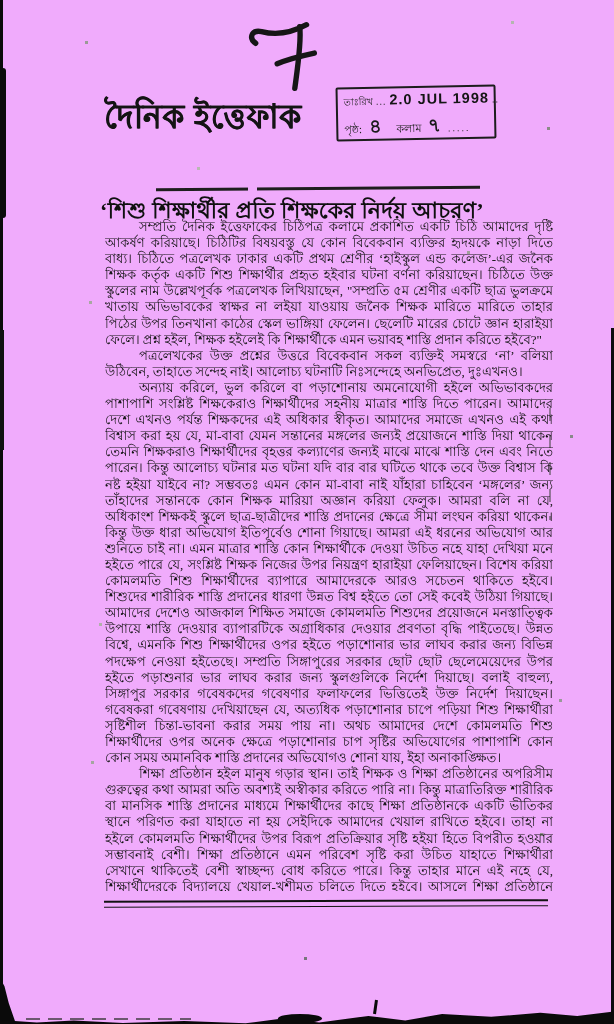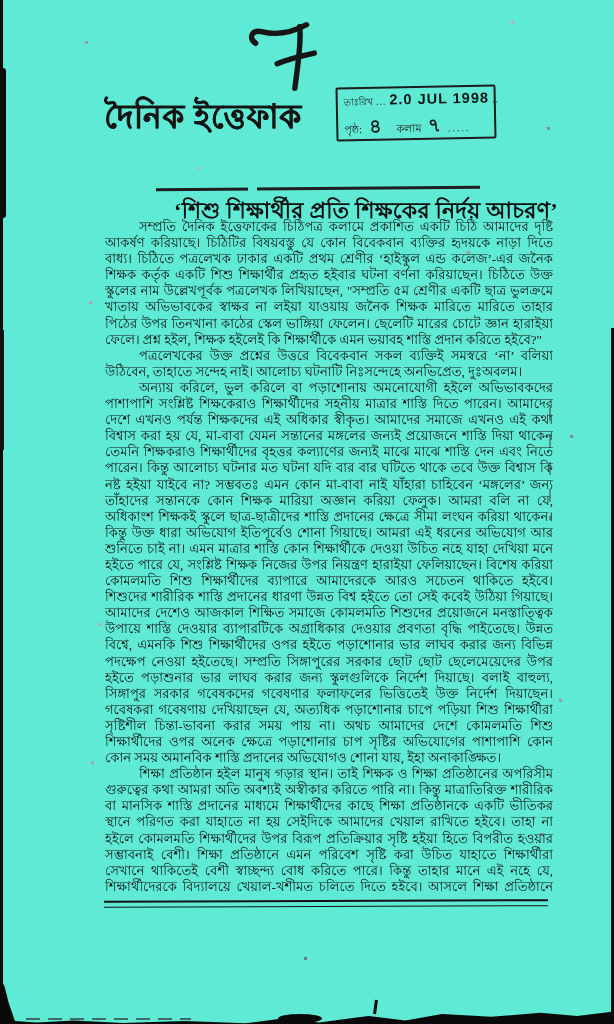--- a/index.html
+++ b/index.html
@@ -1,18 +1,18 @@
 <!DOCTYPE html>
 <html><head>
 <meta charset="utf-8">
 <style>
   html,body{margin:0;padding:0;background:#e8e8e6;}
   .page{
     position:relative; width:614px; height:1024px; margin:0 auto;
-    background:#5eead4; overflow:hidden;
+    background:#f0abfc; overflow:hidden;
     font-family:"Liberation Serif", serif;
     color:#141414;
   }
   
   .edge-left{position:absolute;left:0;top:0;width:3px;height:1024px;background:#0b0b0b;}
   .edge-left-thick{position:absolute;left:0;top:68px;width:6px;height:150px;background:#0b0b0b;border-radius:0 3px 3px 0;}
   .edge-left-mid{position:absolute;left:0;top:330px;width:4px;height:120px;background:#111;}
   .corner-blob{position:absolute;left:0;top:978px;width:16px;height:46px;background:#0a0a0a;
     clip-path:polygon(0 0,28% 18%,55% 55%,100% 100%,0 100%);}
   .edge-right{position:absolute;right:0;top:328px;width:3px;height:696px;background:#0c0c0c;}
@@ -58,21 +58,21 @@
   .stamp-tail{font-size:10px;letter-spacing:2px;color:#333;}
 
   
   .headline-rule{
     position:absolute;left:156px;top:187px;width:324px;height:2.5px;
     background:linear-gradient(to right,#1e1e1e 0 92px,transparent 92px 101px,#1e1e1e 101px 100%);
     transform:rotate(-0.4deg);
   }
   .headline{
     position:absolute;left:100px;top:193px;width:458px;
-    text-align:right;font-size:22px;font-weight:bold;
+    text-align:left;font-size:22px;font-weight:bold;
     letter-spacing:0.3px;color:#101010;
   }
   .body-col{
     position:absolute;left:105px;top:219px;width:448px;height:672px;
     overflow:hidden;
     font-size:13.1px;line-height:16.1px;text-align:justify;
     color:#121212;
   }
   .body-col p{margin:0;text-indent:34px;}
   .end-rule{
@@ -122,20 +122,20 @@
       <span class="hand-num">৭</span>
       <span class="stamp-tail">.....</span>
     </div>
   </div>
 
   <div class="headline-rule"></div>
   <h1 class="headline" style="margin:0;">‘শিশু শিক্ষার্থীর প্রতি শিক্ষকের নির্দয় আচরণ’</h1>
 
   <div class="body-col">
     <p>সম্প্রতি দৈনিক ইত্তেফাকের চিঠিপত্র কলামে প্রকাশিত একটি চিঠি আমাদের দৃষ্টি আকর্ষণ করিয়াছে। চিঠিটির বিষয়বস্তু যে কোন বিবেকবান ব্যক্তির হৃদয়কে নাড়া দিতে বাধ্য। চিঠিতে পত্রলেখক ঢাকার একটি প্রথম শ্রেণীর ‘হাইস্কুল এন্ড কলেজ’-এর জনৈক শিক্ষক কর্তৃক একটি শিশু শিক্ষার্থীর প্রহৃত হইবার ঘটনা বর্ণনা করিয়াছেন। চিঠিতে উক্ত স্কুলের নাম উল্লেখপূর্বক পত্রলেখক লিখিয়াছেন, "সম্প্রতি ৫ম শ্রেণীর একটি ছাত্র ভুলক্রমে খাতায় অভিভাবকের স্বাক্ষর না লইয়া যাওয়ায় জনৈক শিক্ষক মারিতে মারিতে তাহার পিঠের উপর তিনখানা কাঠের স্কেল ভাঙ্গিয়া ফেলেন। ছেলেটি মারের চোটে জ্ঞান হারাইয়া ফেলে। প্রশ্ন হইল, শিক্ষক হইলেই কি শিক্ষার্থীকে এমন ভয়াবহ শাস্তি প্রদান করিতে হইবে?"</p>
-    <p>পত্রলেখকের উক্ত প্রশ্নের উত্তরে বিবেকবান সকল ব্যক্তিই সমস্বরে ‘না’ বলিয়া উঠিবেন, তাহাতে সন্দেহ নাই। আলোচ্য ঘটনাটি নিঃসন্দেহে অনভিপ্রেত, দুঃঅবলম।</p>
+    <p>পত্রলেখকের উক্ত প্রশ্নের উত্তরে বিবেকবান সকল ব্যক্তিই সমস্বরে ‘না’ বলিয়া উঠিবেন, তাহাতে সন্দেহ নাই। আলোচ্য ঘটনাটি নিঃসন্দেহে অনভিপ্রেত, দুঃএখনও।</p>
     <p>অন্যায় করিলে, ভুল করিলে বা পড়াশোনায় অমনোযোগী হইলে অভিভাবকদের পাশাপাশি সংশ্লিষ্ট শিক্ষকেরাও শিক্ষার্থীদের সহনীয় মাত্রার শাস্তি দিতে পারেন। আমাদের দেশে এখনও পর্যন্ত শিক্ষকদের এই অধিকার স্বীকৃত। আমাদের সমাজে এখনও এই কথা বিশ্বাস করা হয় যে, মা-বাবা যেমন সন্তানের মঙ্গলের জন্যই প্রয়োজনে শাস্তি দিয়া থাকেন তেমনি শিক্ষকরাও শিক্ষার্থীদের বৃহত্তর কল্যাণের জন্যই মাঝে মাঝে শাস্তি দেন এবং নিতে পারেন। কিন্তু আলোচ্য ঘটনার মত ঘটনা যদি বার বার ঘটিতে থাকে তবে উক্ত বিশ্বাস কি নষ্ট হইয়া যাইবে না? সম্ভবতঃ এমন কোন মা-বাবা নাই যাঁহারা চাহিবেন ‘মঙ্গলের’ জন্য তাঁহাদের সন্তানকে কোন শিক্ষক মারিয়া অজ্ঞান করিয়া ফেলুক। আমরা বলি না যে, অধিকাংশ শিক্ষকই স্কুলে ছাত্র-ছাত্রীদের শাস্তি প্রদানের ক্ষেত্রে সীমা লংঘন করিয়া থাকেন। কিন্তু উক্ত ধারা অভিযোগ ইতিপূর্বেও শোনা গিয়াছে। আমরা এই ধরনের অভিযোগ আর শুনিতে চাই না। এমন মাত্রার শাস্তি কোন শিক্ষার্থীকে দেওয়া উচিত নহে যাহা দেখিয়া মনে হইতে পারে যে, সংশ্লিষ্ট শিক্ষক নিজের উপর নিয়ন্ত্রণ হারাইয়া ফেলিয়াছেন। বিশেষ করিয়া কোমলমতি শিশু শিক্ষার্থীদের ব্যাপারে আমাদেরকে আরও সচেতন থাকিতে হইবে। শিশুদের শারীরিক শাস্তি প্রদানের ধারণা উন্নত বিশ্ব হইতে তো সেই কবেই উঠিয়া গিয়াছে। আমাদের দেশেও আজকাল শিক্ষিত সমাজে কোমলমতি শিশুদের প্রয়োজনে মনস্তাত্ত্বিক উপায়ে শাস্তি দেওয়ার ব্যাপারটিকে অগ্রাধিকার দেওয়ার প্রবণতা বৃদ্ধি পাইতেছে। উন্নত বিশ্বে, এমনকি শিশু শিক্ষার্থীদের ওপর হইতে পড়াশোনার ভার লাঘব করার জন্য বিভিন্ন পদক্ষেপ নেওয়া হইতেছে। সম্প্রতি সিঙ্গাপুরের সরকার ছোট ছোট ছেলেমেয়েদের উপর হইতে পড়াশুনার ভার লাঘব করার জন্য স্কুলগুলিকে নির্দেশ দিয়াছে। বলাই বাহুল্য, সিঙ্গাপুর সরকার গবেষকদের গবেষণার ফলাফলের ভিত্তিতেই উক্ত নির্দেশ দিয়াছেন। গবেষকরা গবেষণায় দেখিয়াছেন যে, অত্যধিক পড়াশোনার চাপে পড়িয়া শিশু শিক্ষার্থীরা সৃষ্টিশীল চিন্তা-ভাবনা করার সময় পায় না। অথচ আমাদের দেশে কোমলমতি শিশু শিক্ষার্থীদের ওপর অনেক ক্ষেত্রে পড়াশোনার চাপ সৃষ্টির অভিযোগের পাশাপাশি কোন কোন সময় অমানবিক শাস্তি প্রদানের অভিযোগও শোনা যায়, ইহা অনাকাঙ্ক্ষিত।</p>
     <p>শিক্ষা প্রতিষ্ঠান হইল মানুষ গড়ার স্থান। তাই শিক্ষক ও শিক্ষা প্রতিষ্ঠানের অপরিসীম গুরুত্বের কথা আমরা অতি অবশ্যই অস্বীকার করিতে পারি না। কিন্তু মাত্রাতিরিক্ত শারীরিক বা মানসিক শাস্তি প্রদানের মাধ্যমে শিক্ষার্থীদের কাছে শিক্ষা প্রতিষ্ঠানকে একটি ভীতিকর স্থানে পরিণত করা যাহাতে না হয় সেইদিকে আমাদের খেয়াল রাখিতে হইবে। তাহা না হইলে কোমলমতি শিক্ষার্থীদের উপর বিরূপ প্রতিক্রিয়ার সৃষ্টি হইয়া হিতে বিপরীত হওয়ার সম্ভাবনাই বেশী। শিক্ষা প্রতিষ্ঠানে এমন পরিবেশ সৃষ্টি করা উচিত যাহাতে শিক্ষার্থীরা সেখানে থাকিতেই বেশী স্বাচ্ছন্দ্য বোধ করিতে পারে। কিন্তু তাহার মানে এই নহে যে, শিক্ষার্থীদেরকে বিদ্যালয়ে খেয়াল-খুশীমত চলিতে দিতে হইবে। আসলে শিক্ষা প্রতিষ্ঠানে শিক্ষার্থীদের সাথে শিক্ষকদের ভারসাম্যপূর্ণ আচরণই সর্বোচ্চ ফল দিতে পারে বলিয়া আমাদের বিশ্বাস। শিক্ষকরা ছাত্র-ছাত্রীদের প্রয়োজনে পরিমিত মাত্রার শাসন করিবেন, আবার ভালও বাসিবেন। এই ভালবাসার বহিঃপ্রকাশ ঘটা জরুরী। তবে শিক্ষার্থীদের প্রশংসা করার ক্ষেত্রে সাবধানতা অবলম্বন করাও দরকার। সম্প্রতি ওয়াশিংটনে মনোবিজ্ঞানীদের একটি দল গবেষণা করিয়া বলিয়াছেন যে, বিদ্যালয়ে ভাল ফলাফল ও বুদ্ধিমত্তার জন্য শিশু শিক্ষার্থীদের প্রশংসা করিলে তাহা অনেক ক্ষেত্রে সংশ্লিষ্ট শিক্ষার্থীদের জন্য ক্ষতিকর প্রমাণিত হইতে পারে।</p>
   </div>
 
   <div class="end-rule"></div>
 
 </div>
 
 </body></html>

